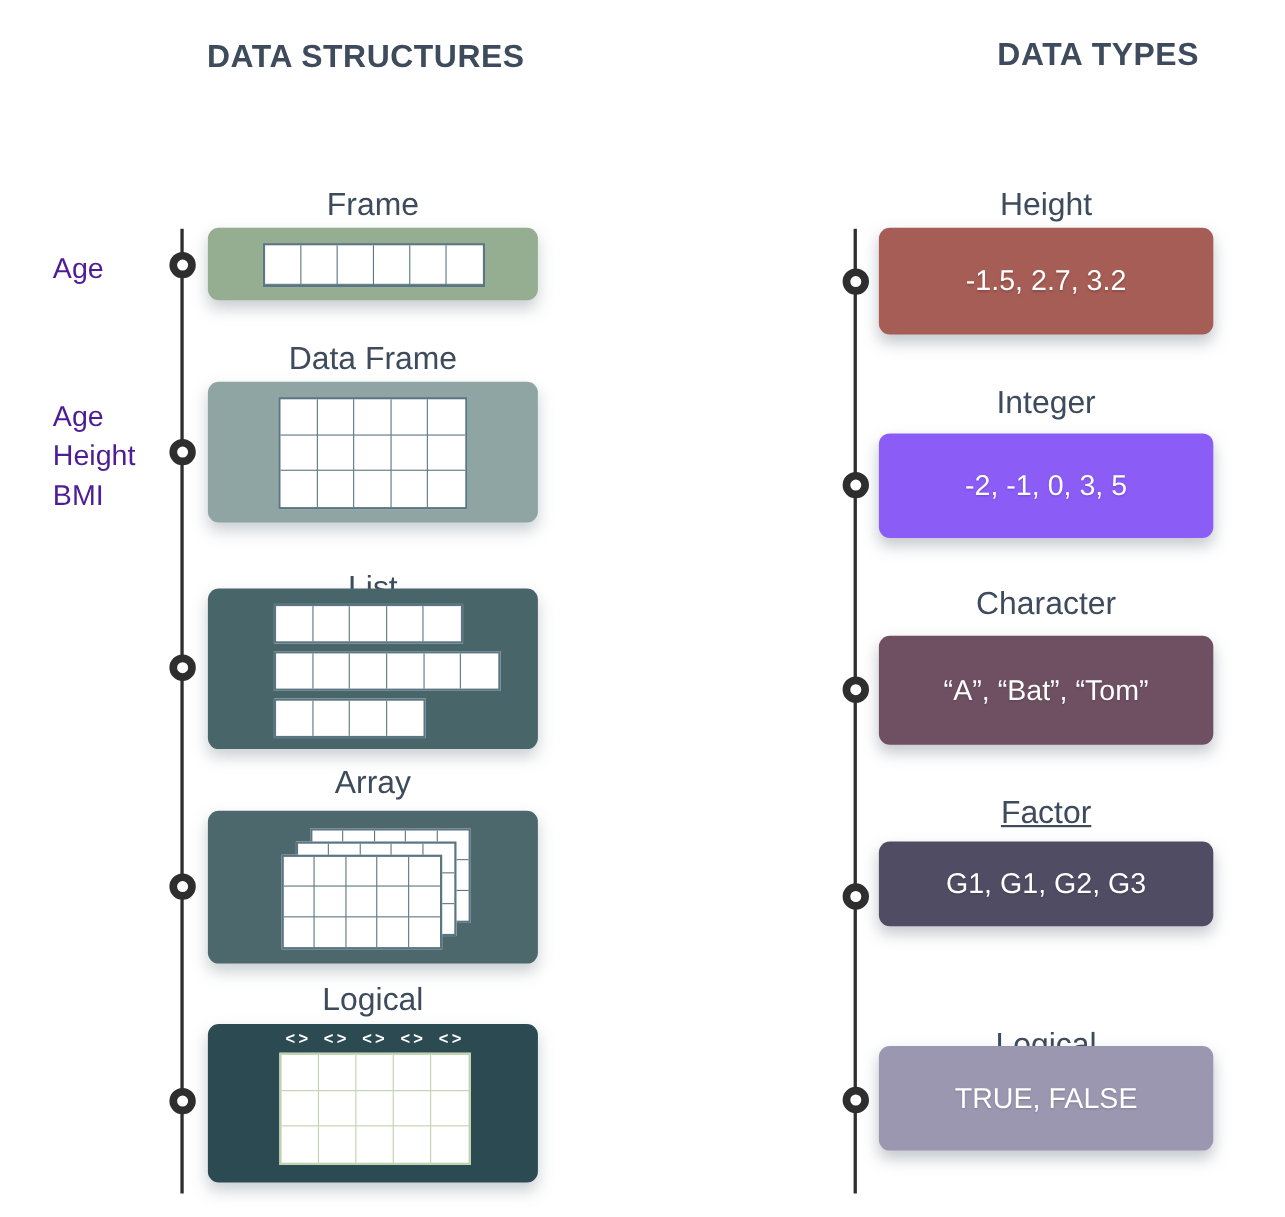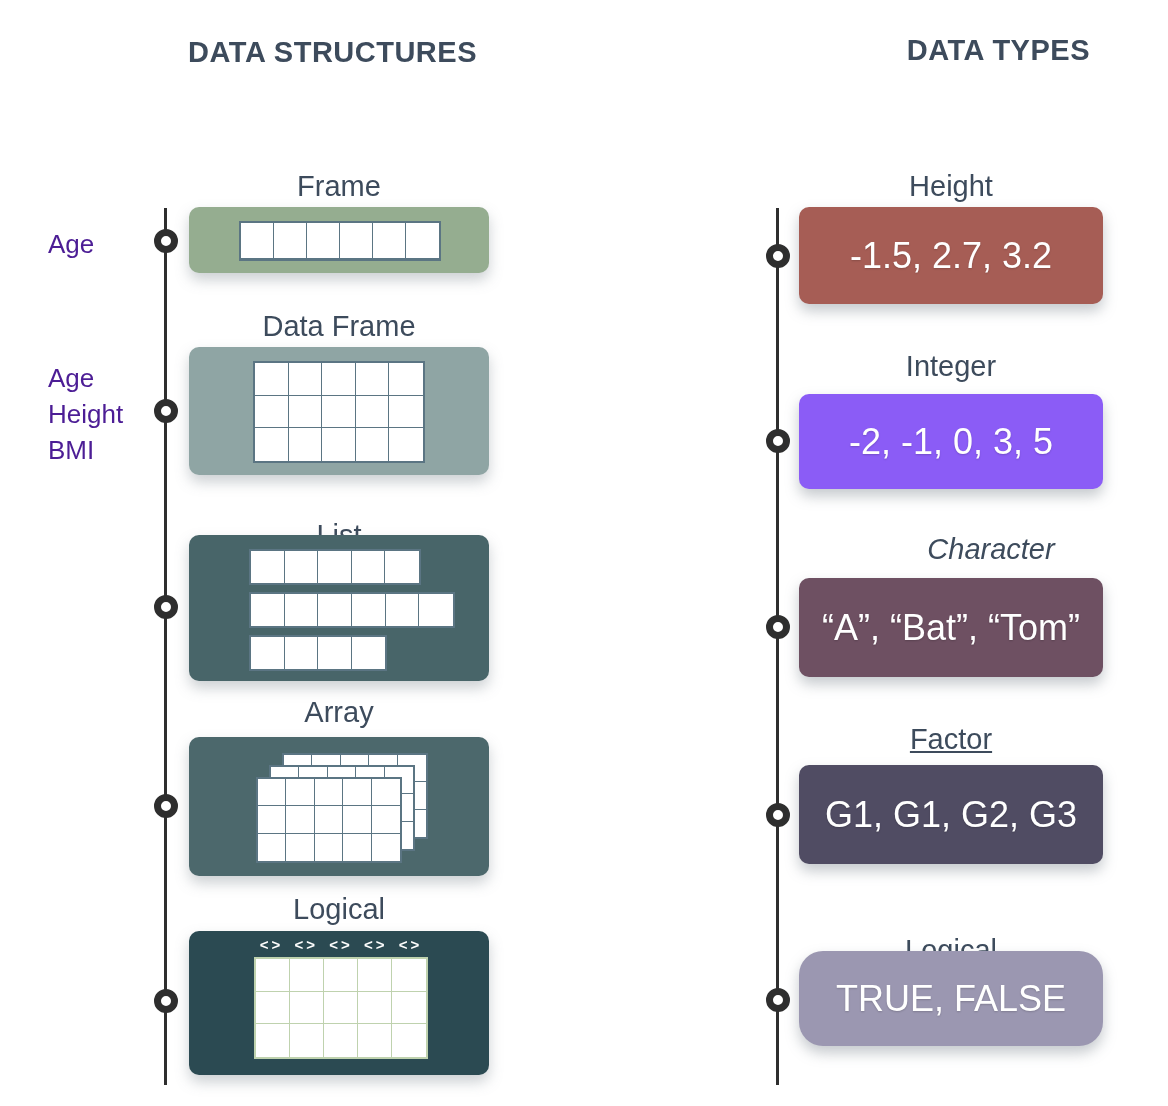--- a/index.html
+++ b/index.html
@@ -9,33 +9,33 @@
   .col-title{position:absolute;font-size:29px;font-weight:bold;color:#3d4b5c;letter-spacing:.5px;text-align:right;}
   .item-label{position:absolute;width:300px;text-align:center;font-size:29px;color:#3d4b5c;}
   .type-label{position:absolute;width:304px;text-align:center;font-size:29px;color:#3d4b5c;}
   .side-label{position:absolute;font-size:26px;color:#4c1d95;line-height:36px;}
 
   .timeline{position:absolute;width:3px;background:#2e2e2e;}
   .dot{position:absolute;width:10px;height:10px;background:#ffffff;border:7px solid #2e2e2e;border-radius:50%;}
 
   .sbox{position:absolute;left:189px;width:300px;border-radius:10px;box-shadow:0 7px 14px rgba(110,120,130,.35);}
   .tbox{position:absolute;left:799px;width:304px;border-radius:10px;box-shadow:0 7px 14px rgba(110,120,130,.4);
-        display:flex;align-items:center;justify-content:center;color:#ffffff;font-size:36px;
+        display:flex;align-items:center;justify-content:center;color:#ffffff;font-size:26px;
         text-shadow:0 1px 2px rgba(0,0,0,.18);}
 
   .box-vector{background:#95ad90;}
   .box-dataframe{background:#8fa5a4;}
   .box-list{background:#486569;}
   .box-array{background:#4c686c;}
   .box-tibble{background:#2b4a52;}
   .box-numeric{background:#a65d55;}
   .box-integer{background:#8b5cf6;}
   .box-character{background:#6e5062;}
   .box-factor{background:#504c63;}
-  .box-logical{background:#9b97b1;border-radius:24px;}
+  .box-logical{background:#9b97b1;}
 
   
   .wgrid{display:grid;background:#ffffff;border:2px solid #5b7583;}
   .wgrid > i{border-right:1px solid #5b7583;border-bottom:1px solid #5b7583;}
   .wgrid > i.lastcol{border-right:none;}
   .wgrid > i.lastrow{border-bottom:none;}
 
   .vec-cells{position:absolute;left:50px;top:14px;width:198px;height:36px;grid-template-columns:repeat(6,1fr);}
   .df-grid{position:absolute;left:64px;top:14px;width:168px;height:98px;grid-template-columns:repeat(5,1fr);grid-template-rows:repeat(3,1fr);}
   .list-row{position:absolute;height:32px;grid-template-rows:1fr;}
@@ -223,27 +223,27 @@
   <div class="type-label" style="left:799px;top:170px;">Height</div>
   <div class="tbox box-numeric" style="top:207px;height:97px;">
     <span>-1.5, 2.7, 3.2</span>
   </div>
 
   <div class="type-label" style="left:799px;top:350px;">Integer</div>
   <div class="tbox box-integer" style="top:394px;height:95px;">
     <span>-2, -1, 0, 3, 5</span>
   </div>
 
-  <div class="type-label" style="left:839px;top:533px;font-style:italic;">Character</div>
+  <div class="type-label" style="left:799px;top:533px;">Character</div>
   <div class="tbox box-character" style="top:578px;height:99px;">
     <span>“A”, “Bat”, “Tom”</span>
   </div>
 
   <div class="type-label" style="left:799px;top:723px;text-decoration:underline;">Factor</div>
-  <div class="tbox box-factor" style="top:765px;height:99px;">
+  <div class="tbox box-factor" style="top:765px;height:77px;">
     <span>G1, G1, G2, G3</span>
   </div>
 
   <div class="type-label" style="left:799px;top:934px;">Logical</div>
   <div class="tbox box-logical" style="top:951px;height:95px;">
     <span>TRUE, FALSE</span>
   </div>
 
 </div>
 

